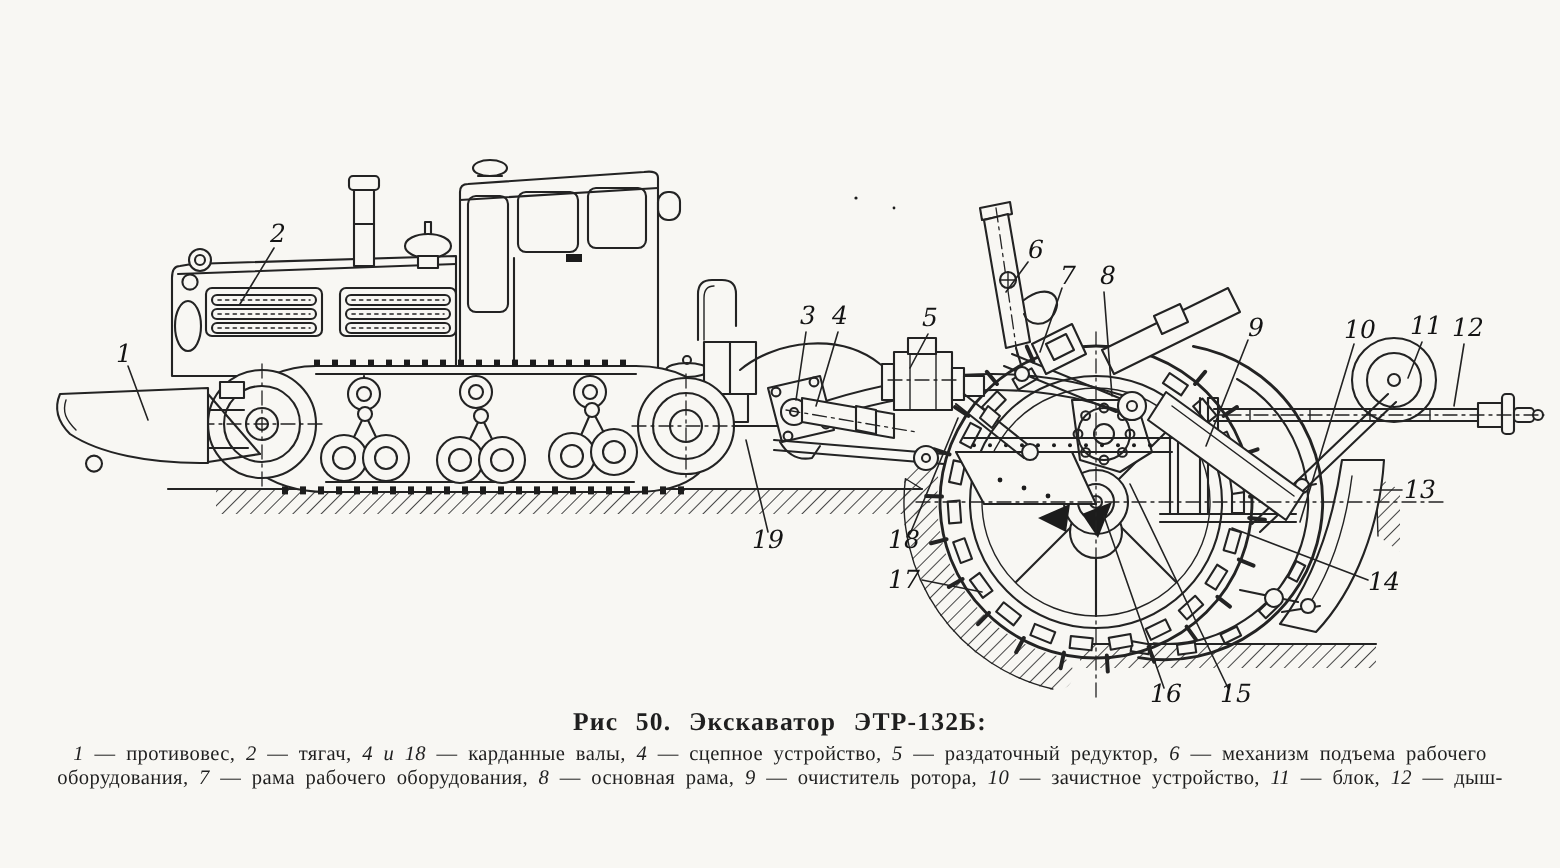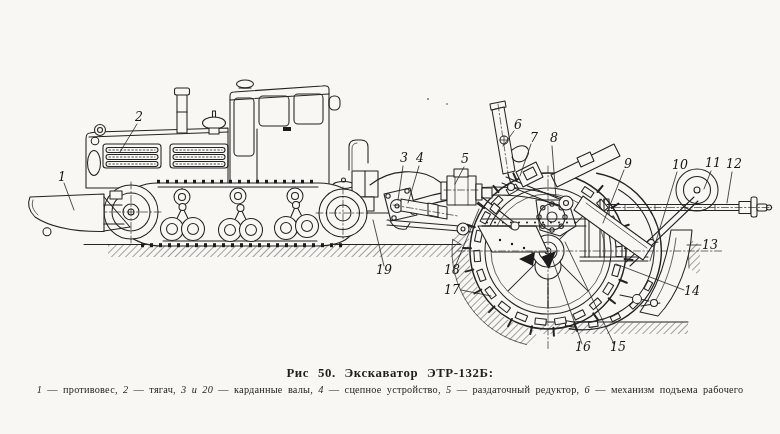--- a/index.html
+++ b/index.html
@@ -17,21 +17,21 @@
   #fig .cl { stroke-width:.65; stroke-dasharray:7 2.5 1.5 2.5; }
   #fig .ld { stroke-width:.8; }
   #fig .thin { stroke-width:.7; }
   #fig .thick { stroke-width:1.45; }
   #fig .dot { stroke-width:.8; stroke-dasharray:1.6 2.2; }
   #fig text { stroke:none; fill:#141414;
     font-family:"DejaVu Serif","Liberation Serif",serif;
     font-style:italic; font-size:12.5px; text-anchor:middle; }
   .caption {
     text-align:center; font-size:12.8px; font-weight:bold;
-    letter-spacing:.6px; word-spacing:5px; margin-top:14px;
+    letter-spacing:.6px; word-spacing:5px; margin-top:2px;
   }
   .legend { margin-top:3px; font-size:10.3px; line-height:11.6px;
     letter-spacing:.2px; word-spacing:2.5px; }
   .legend-line { text-align:center; white-space:nowrap; }
   .legend-line i { font-style:italic; }
 </style>
 </head>
 <body>
 
 <div class="page">
@@ -498,16 +498,17 @@
     <text x="618" y="351">15</text>
     <text x="583" y="351">16</text>
     <text x="452" y="294">17</text>
     <text x="452" y="274">18</text>
     <text x="384" y="274">19</text>
   </g>
 </svg>
 
 <div class="caption">Рис 50. Экскаватор ЭТР-132Б:</div>
 <div class="legend">
-      <div class="legend-line"><i>1</i> — противовес,  <i>2</i> — тягач,  <i>3 и 20</i> — карданные валы,  <i>4</i> — сцепное устройство,  <i>5</i> — раздаточный редуктор,  <i>6</i> — механизм подъема рабочего</div>
+      <div class="legend-line"><i>1</i> — противовес,  <i>2</i> — тягач,  <i>4 и 18</i> — карданные валы,  <i>4</i> — сцепное устройство,  <i>5</i> — раздаточный редуктор,  <i>6</i> — механизм подъема рабочего</div>
+      <div class="legend-line">оборудования,  <i>7</i> — рама рабочего оборудования,  <i>8</i> — основная рама,  <i>9</i> — очиститель ротора,  <i>10</i> — зачистное устройство,  <i>11</i> — блок,  <i>12</i> — дыш-</div>
     </div>
 
 </div>
 
 </body></html>

